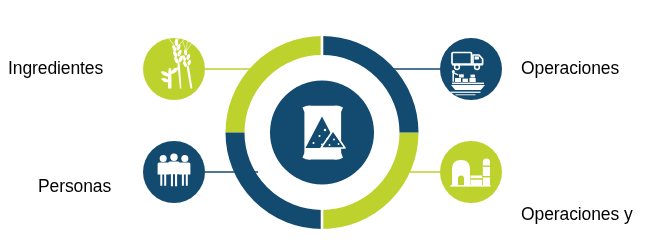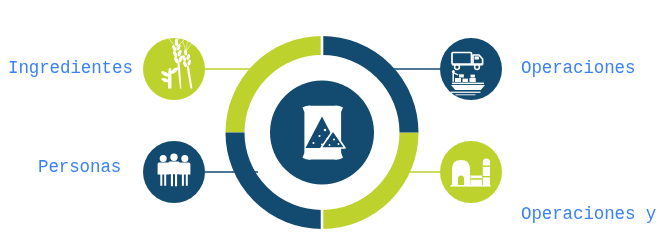--- a/index.html
+++ b/index.html
@@ -15,36 +15,36 @@
     width: 666px;
     height: 247px;
     background: #ffffff;
     overflow: hidden;
   }
   #infographic svg {
     display: block;
   }
   .node-label {
     position: absolute;
-    color: #3b82f6;
-    font-family: Liberation Mono, monospace;
+    color: #000000;
+    font-family: Liberation Sans, sans-serif;
     font-size: 17.5px;
     line-height: 1.26;
     letter-spacing: -0.1px;
     white-space: pre;
     -webkit-font-smoothing: antialiased;
   }
   #label-ingredientes {
     left: 8px;
     top: 57px;
     text-align: left;
   }
   #label-personas {
     left: 38px;
-    top: 156px;
+    top: 175px;
     text-align: right;
   }
   #label-suministros {
     left: 521px;
     top: 57px;
     text-align: left;
   }
   #label-operaciones {
     left: 521px;
     top: 159px;

